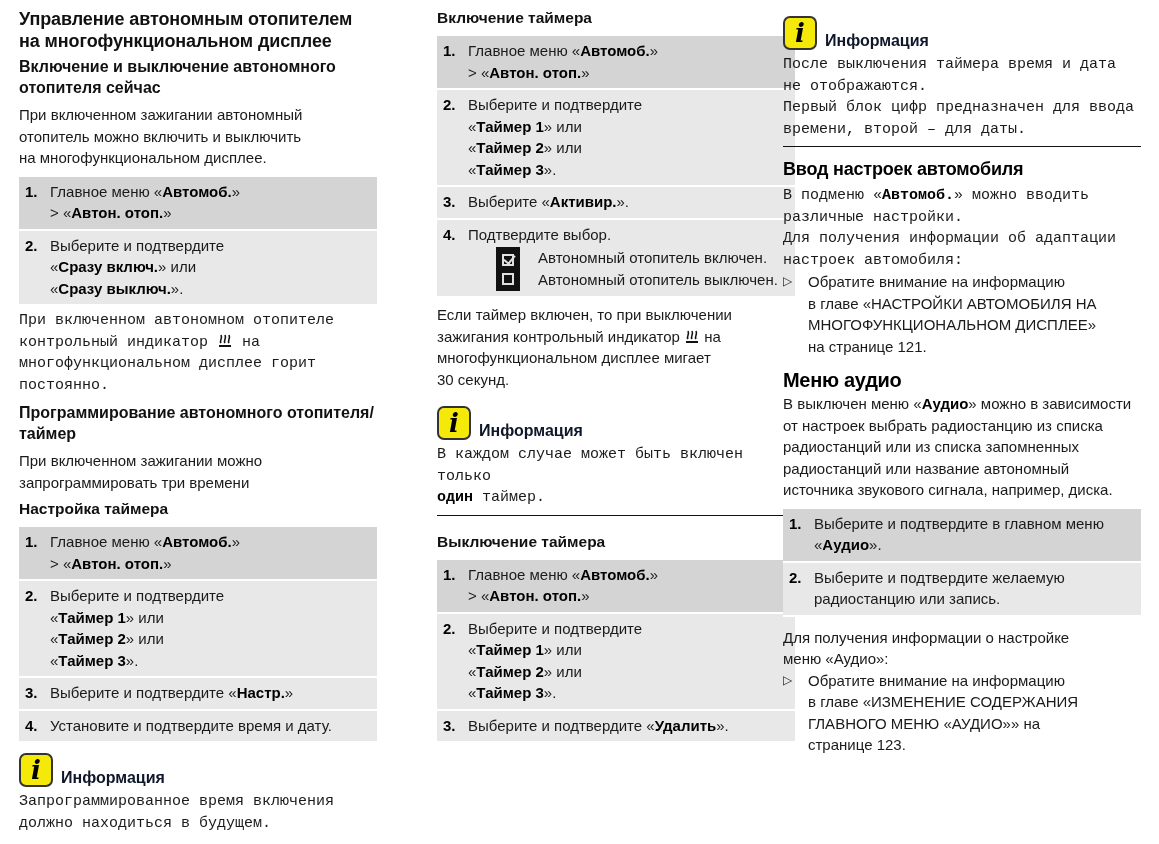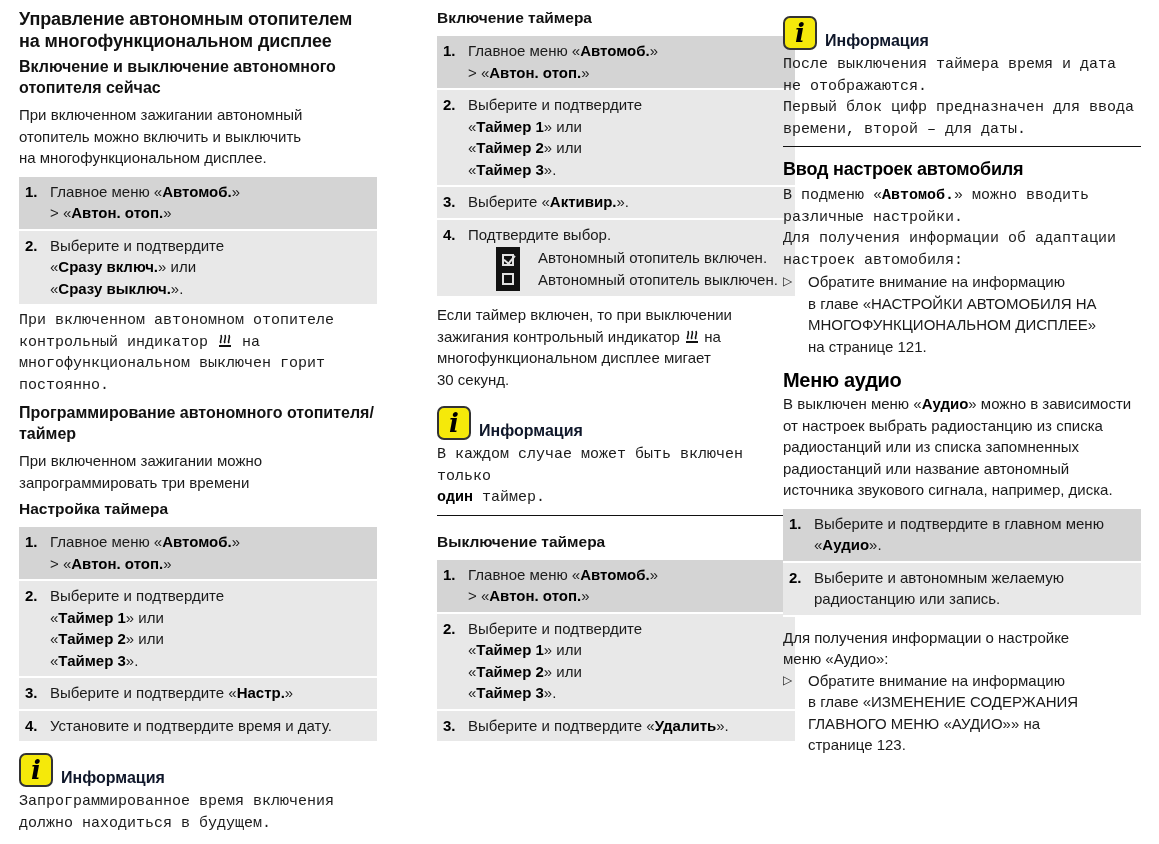--- a/index.html
+++ b/index.html
@@ -80,21 +80,21 @@
   </div>
 
   <div class="para mt4">
     <div>При включенном автономном отопителе</div>
     <div><span>контрольный индикатор</span>
       <svg class="heater-icon" viewBox="0 0 16 16">
           <path d="M4 11 C2 8,6 7,4 3 M8 11 C6 8,10 7,8 3 M12 11 C10 8,14 7,12 3" stroke="#111" stroke-width="1.6" fill="none"></path>
           <line x1="2" y1="14" x2="14" y2="14" stroke="#111" stroke-width="2"></line>
         </svg>
       <span>на</span></div>
-    <div>многофункциональном выключен горит</div>
+    <div>многофункциональном дисплее горит</div>
     <div>постоянно.</div>
   </div>
 
   <div class="h2 mt6">Программирование автономного отопителя/таймер</div>
   <div class="para mt6">
     <div>При включенном зажигании можно</div>
     <div>запрограммировать три времени</div>
   </div>
   <div class="h3 mt6">Настройка таймера</div>
 
@@ -272,21 +272,21 @@
     <div class="step dark">
       <span class="num">1.</span>
       <span class="txt">
         <span class="line">Выберите и подтвердите в главном меню</span>
         <span class="line"><span>«</span><b>Аудио</b><span>».</span></span>
       </span>
     </div>
     <div class="step light">
       <span class="num">2.</span>
       <span class="txt">
-        <span class="line">Выберите и автономным желаемую</span>
+        <span class="line">Выберите и подтвердите желаемую</span>
         <span class="line">радиостанцию или запись.</span>
       </span>
     </div>
   </div>
 
   <div class="para mt10">
     <div>Для получения информации о настройке</div>
     <div>меню «Аудио»:</div>
   </div>
   <div class="bullet">

